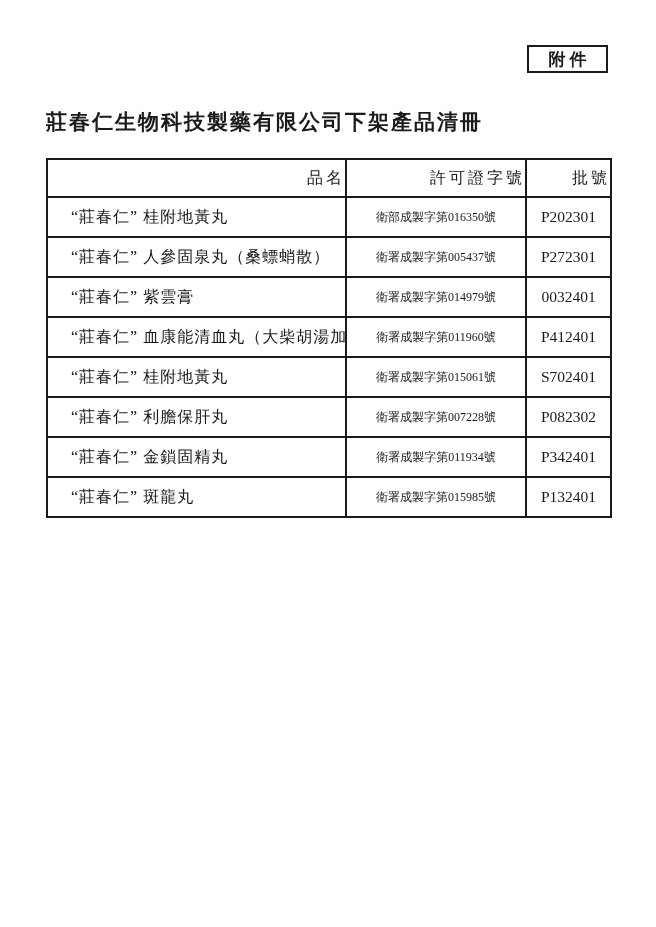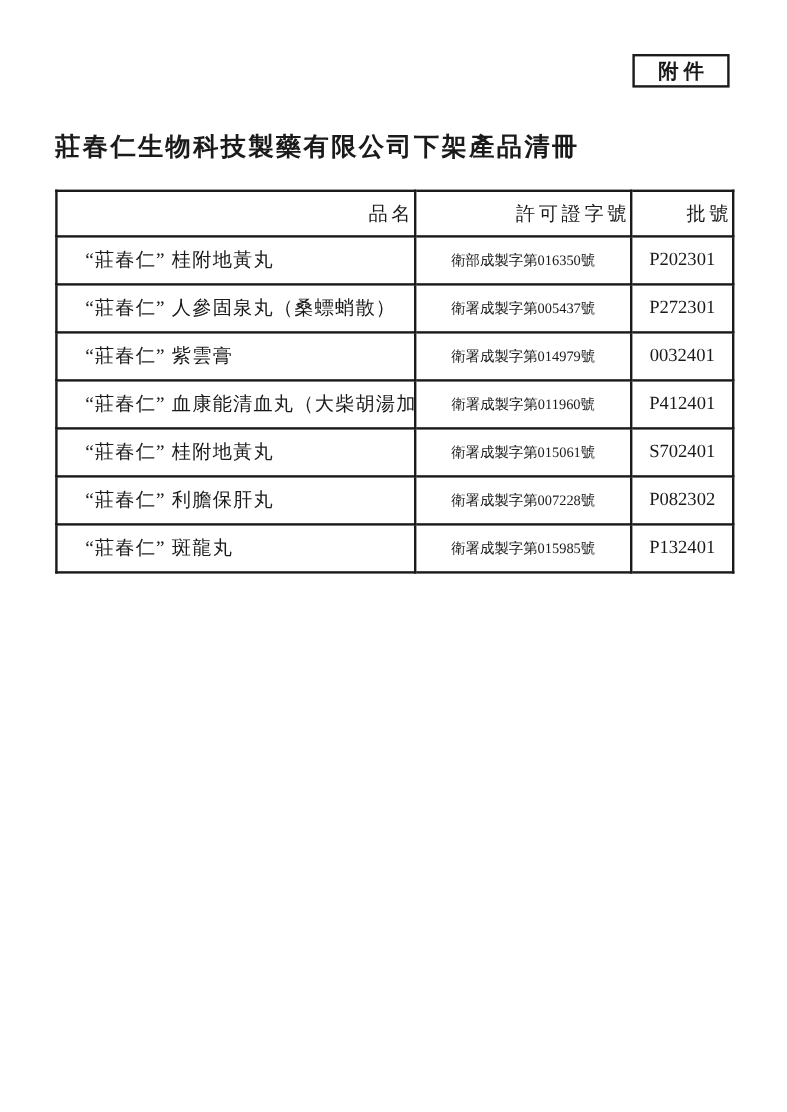--- a/index.html
+++ b/index.html
@@ -134,18 +134,23 @@
         <td class="name-cell">“莊春仁” 桂附地黃丸</td>
         <td class="license-cell">衛署成製字第015061號</td>
         <td class="batch-cell">S702401</td>
       </tr>
       <tr>
         <td class="name-cell">“莊春仁” 利膽保肝丸</td>
         <td class="license-cell">衛署成製字第007228號</td>
         <td class="batch-cell">P082302</td>
       </tr>
       <tr>
+        <td class="name-cell">“莊春仁” 金鎖固精丸</td>
+        <td class="license-cell">衛署成製字第011934號</td>
+        <td class="batch-cell">P342401</td>
+      </tr>
+      <tr>
         <td class="name-cell">“莊春仁” 斑龍丸</td>
         <td class="license-cell">衛署成製字第015985號</td>
         <td class="batch-cell">P132401</td>
       </tr>
     </tbody>
 </table>
 
 </body></html>

